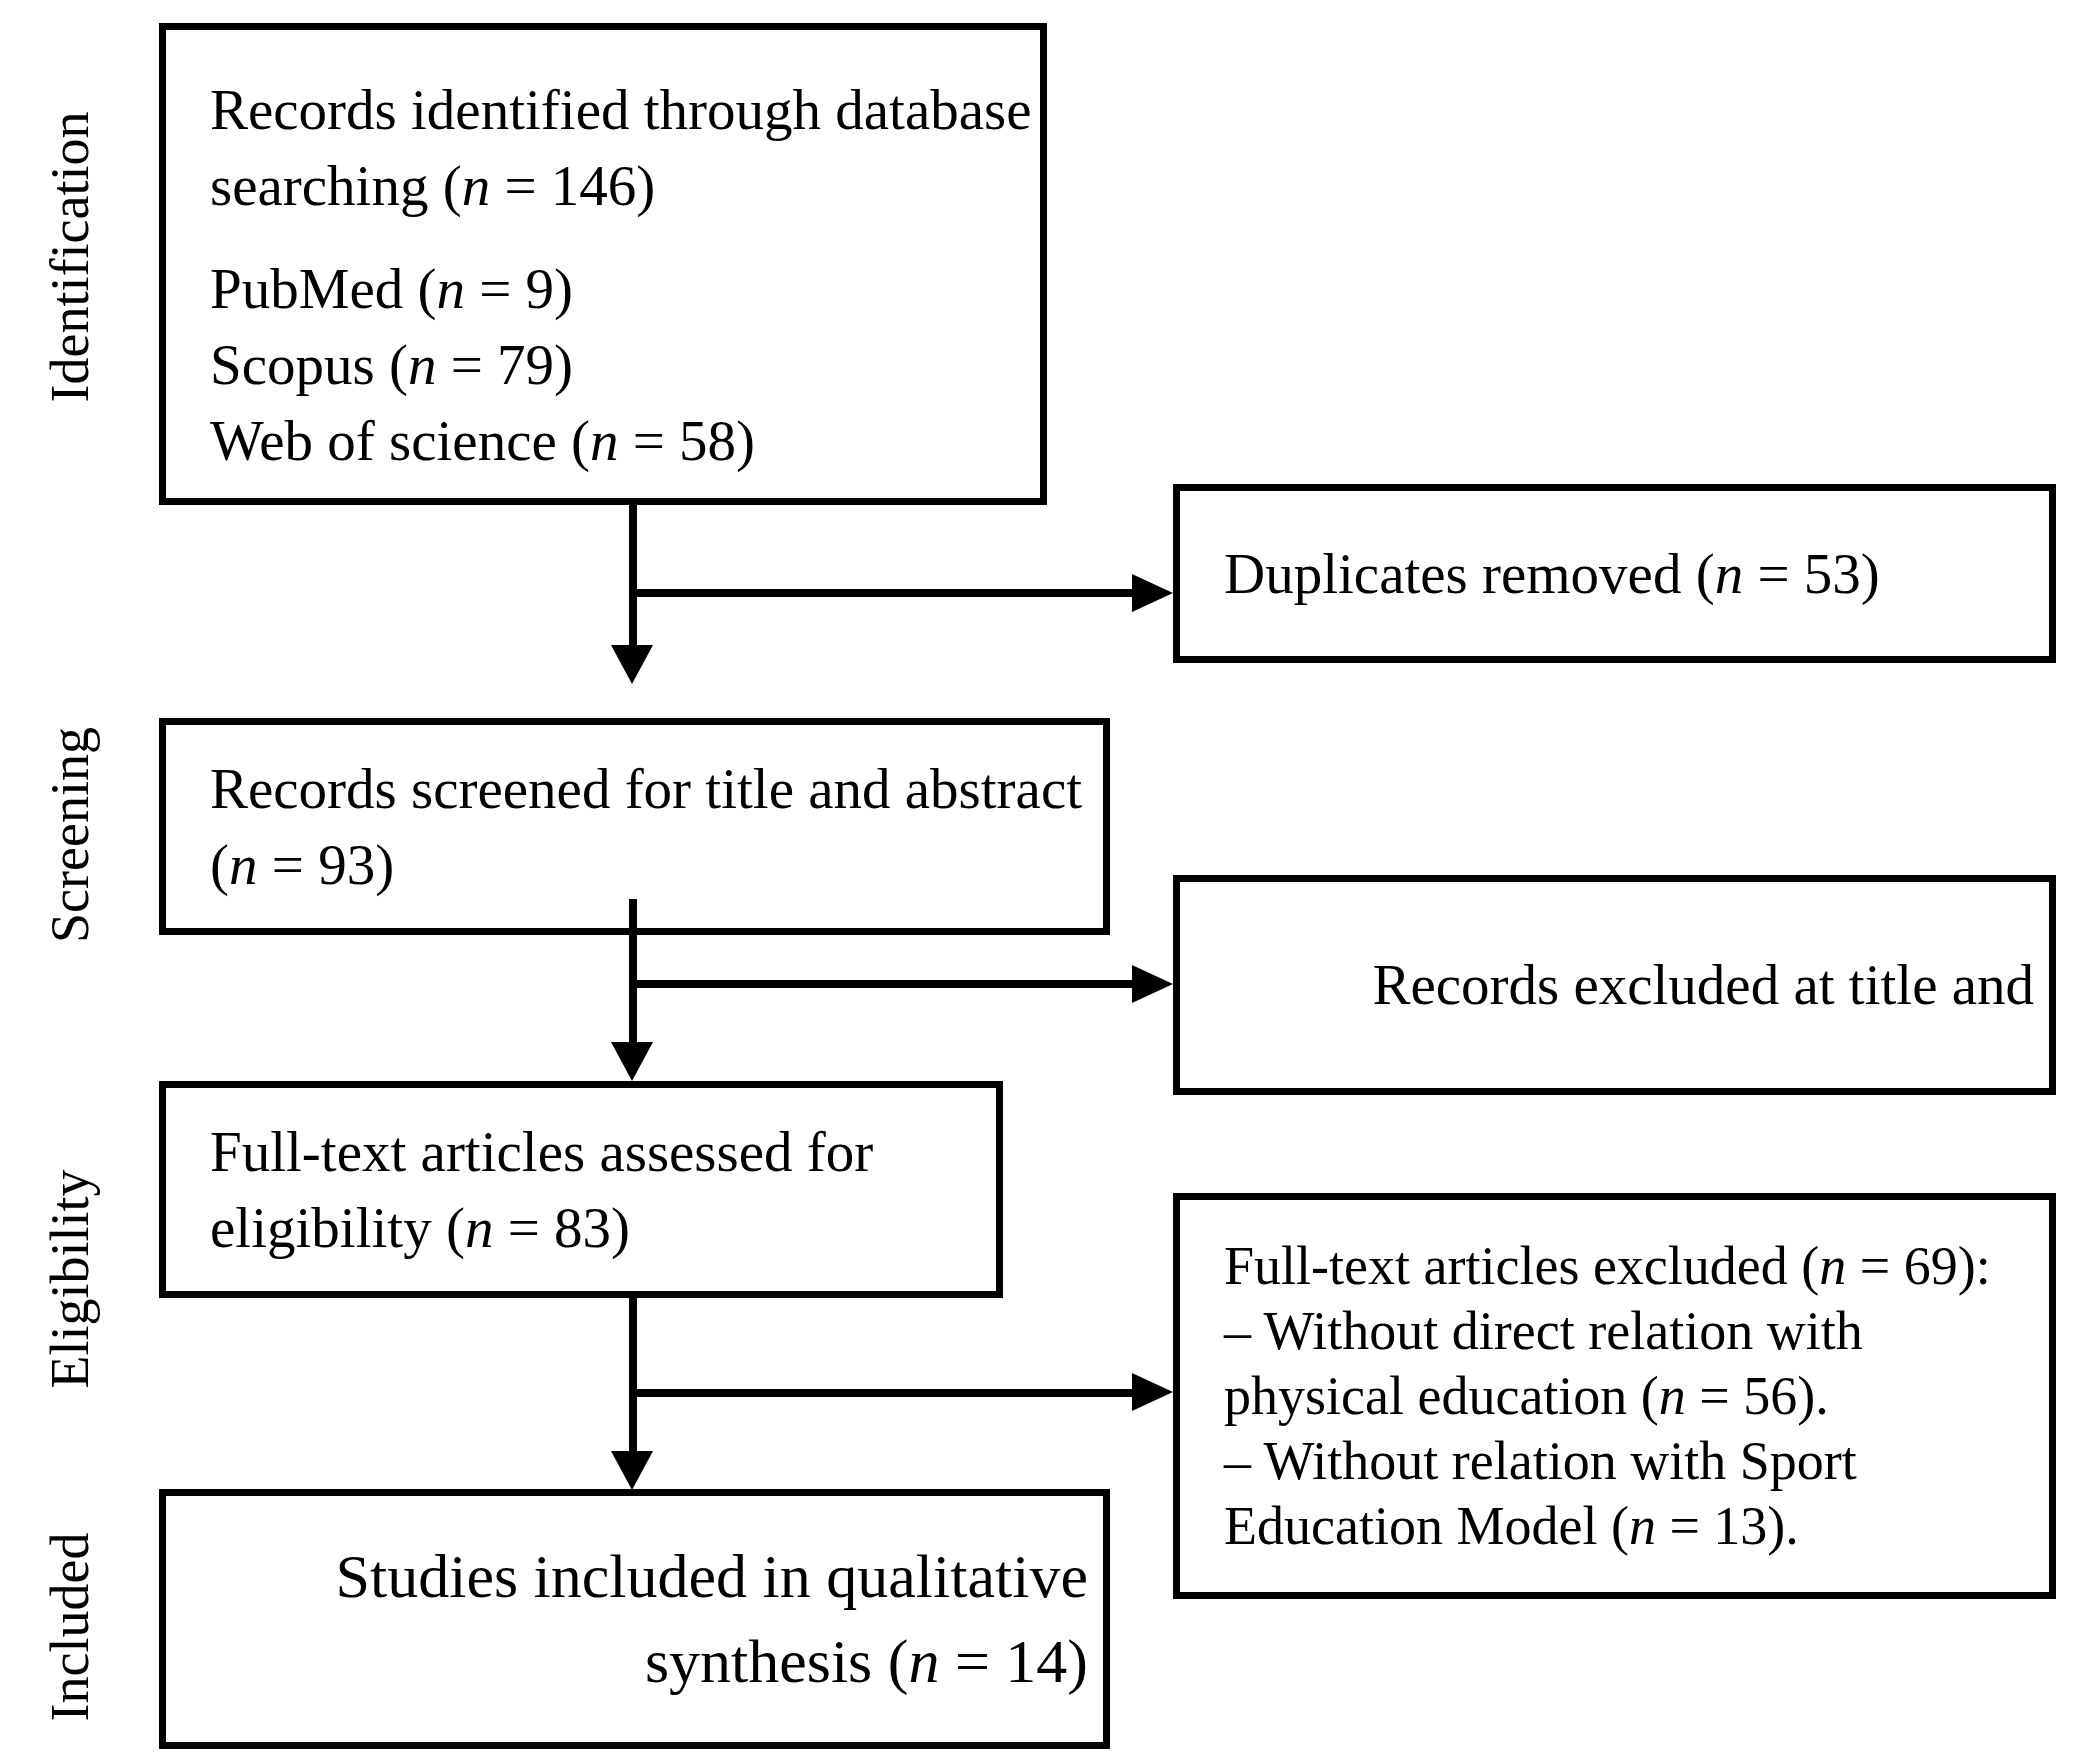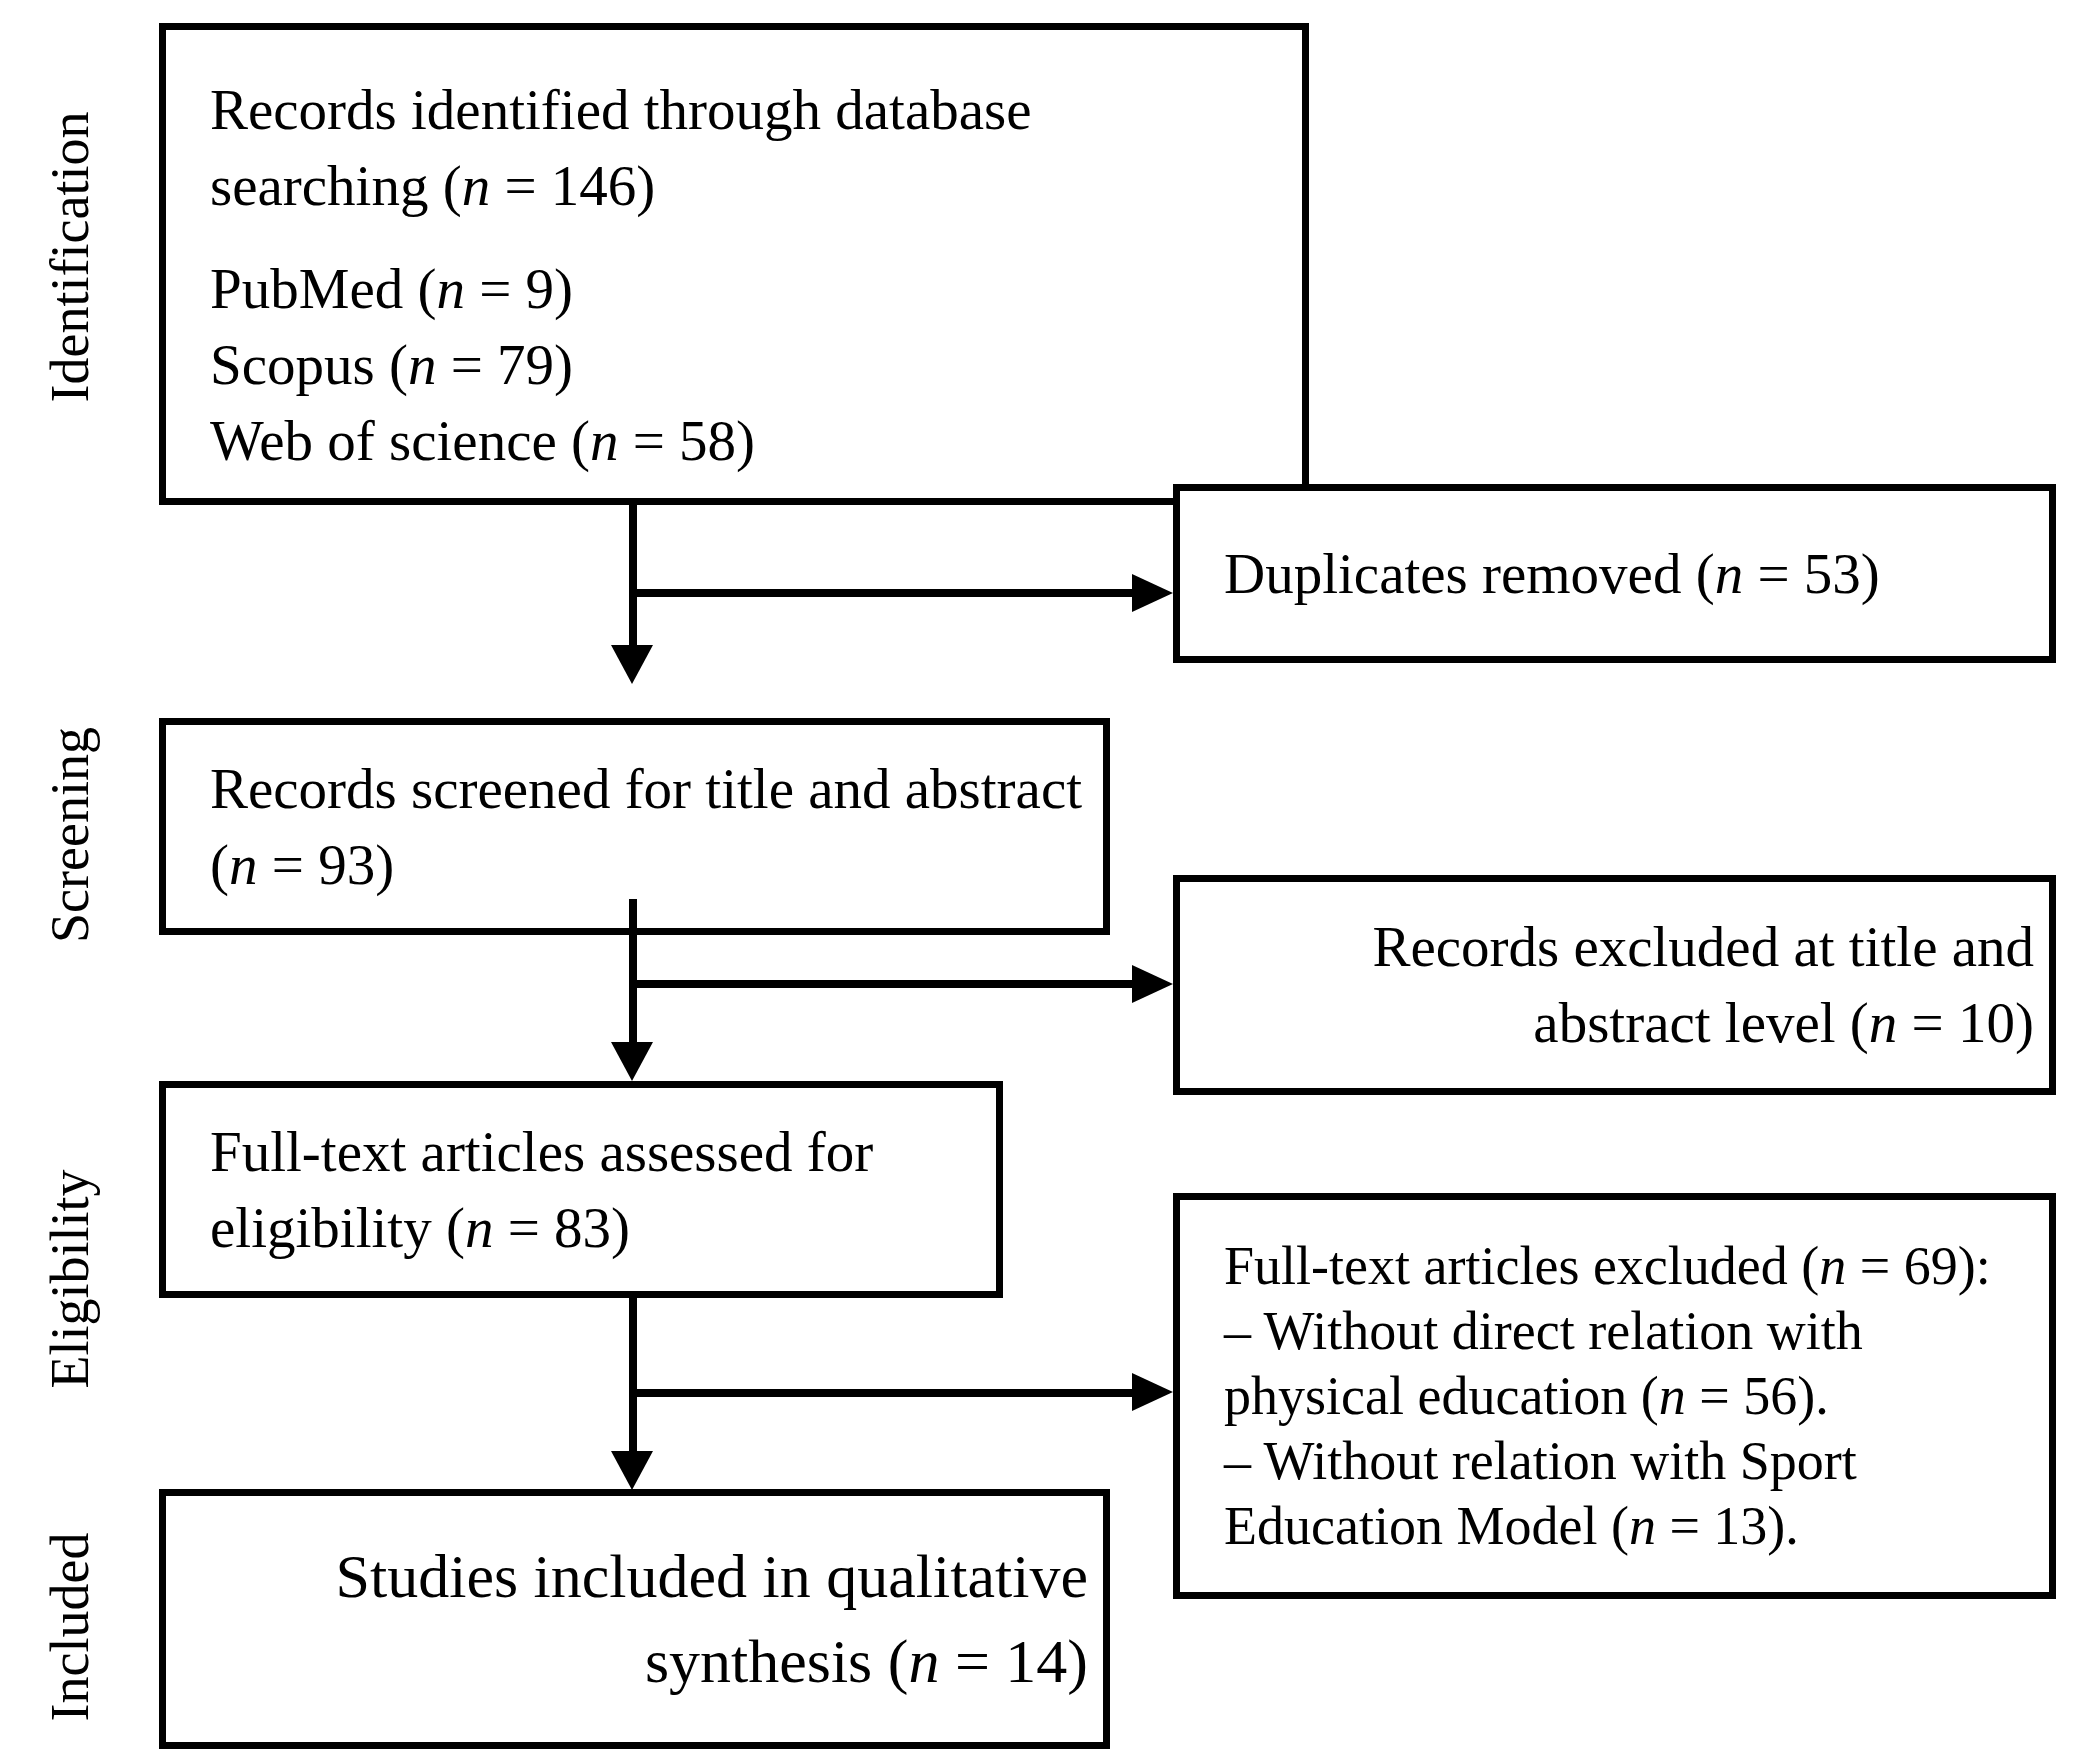--- a/index.html
+++ b/index.html
@@ -21,21 +21,21 @@
     line-height: 76px;
     display: flex;
     flex-direction: column;
     justify-content: center;
     padding-left: 44px;
     padding-right: 15px;
   }
   .box .line { white-space: nowrap; }
   .box .line.blank { height: 26.5px; }
   #box-records-identified {
-    left: 159px; top: 23px; width: 1150px; height: 482px;
+    left: 159px; top: 23px; width: 888px; height: 482px;
     justify-content: flex-start; padding-top: 42px;
   }
   #box-duplicates-removed    { left: 1173px; top: 484px;  width: 883px; height: 179px; }
   #box-records-screened      { left: 159px;  top: 683px;  width: 951px; height: 217px; margin-top: 35px; }
   #box-records-excluded      { left: 1173px; top: 875px; width: 883px; height: 220px; align-items: flex-end; }
   #box-fulltext-assessed     { left: 159px;  top: 1081px; width: 844px; height: 217px; }
   #box-fulltext-excluded     { left: 1173px; top: 1193px; width: 883px; height: 406px;
                                font-size: 54px; line-height: 65px; }
   #box-studies-included      { left: 159px;  top: 1489px; width: 951px; height: 260px;
                                font-size: 62px; line-height: 85px; align-items: flex-end; }
@@ -103,21 +103,20 @@
     </div>
   <div class="box" id="box-duplicates-removed">
       <div class="line">Duplicates removed (<i>n</i> = 53)</div>
     </div>
   <div class="box" id="box-records-screened">
       <div class="line">Records screened for title and abstract</div>
       <div class="line">(<i>n</i> = 93)</div>
     </div>
   <div class="box" id="box-records-excluded">
       <div class="line">Records excluded at title and</div>
-      <div class="line">abstract level (<i>n</i> = 10)</div>
     </div>
   <div class="box" id="box-fulltext-assessed">
       <div class="line">Full-text articles assessed for</div>
       <div class="line">eligibility (<i>n</i> = 83)</div>
     </div>
   <div class="box" id="box-fulltext-excluded">
       <div class="line">Full-text articles excluded (<i>n</i> = 69):</div>
       <div class="line">– Without direct relation with</div>
       <div class="line">physical education (<i>n</i> = 56).</div>
       <div class="line">– Without relation with Sport</div>

